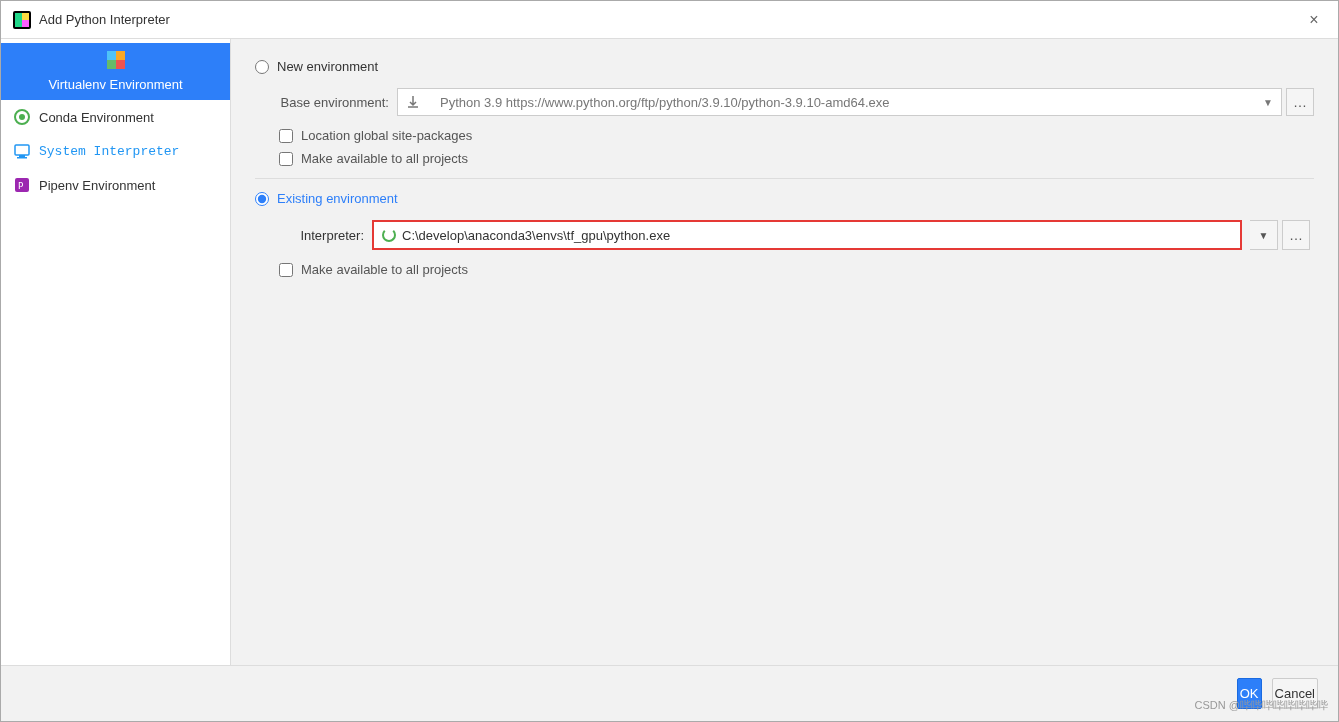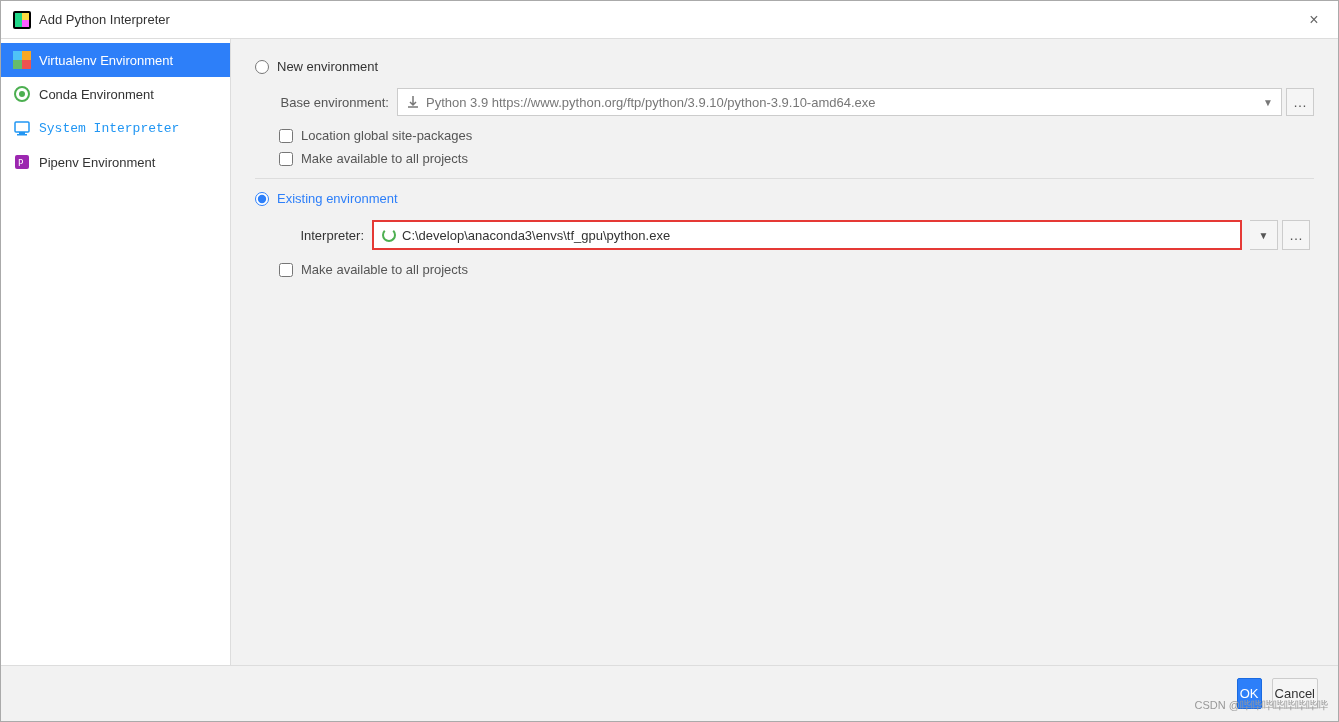--- a/index.html
+++ b/index.html
@@ -80,20 +80,21 @@
       align-items: center;
       gap: 8px;
       padding: 8px 12px;
       cursor: pointer;
       color: #333;
       font-size: 13px;
     }
     .sidebar-item.active {
       background: #2d7ff9;
       color: #fff;
+      flex-direction: column;
     }
     .sidebar-item .icon {
       width: 18px;
       height: 18px;
       display: flex;
       align-items: center;
       justify-content: center;
       flex-shrink: 0;
     }
 
@@ -377,21 +378,21 @@
         <div class="radio-option">
           <input type="radio" class="radio-input" name="env-type" style="">
           <span>New environment</span>
         </div>
 
         <div class="form-section">
 
           <div class="form-row">
             <span class="form-label">Base environment:</span>
             <div class="form-input-wrapper">
-              <div class="base-interpreter-select" style="display:flex;align-items:center;gap:6px;">
+              <div class="base-interpreter-select" style="display:flex;align-items:center;gap:20px;">
                 <svg width="14" height="14" viewBox="0 0 14 14">
                   <path d="M7 1 L7 9 M4 7 L7 10 L10 7" stroke="#777" stroke-width="1.5" fill="none"></path>
                   <line x1="2" y1="12" x2="12" y2="12" stroke="#777" stroke-width="1.5"></line>
                 </svg>
                 <span style="color:#777;font-size:13px;flex:1;">Python 3.9  https://www.python.org/ftp/python/3.9.10/python-3.9.10-amd64.exe</span>
                 <span class="select-arrow">▼</span>
               </div>
               <button class="btn-browse" style="height:28px;width:28px;">…</button>
             </div>
           </div>

